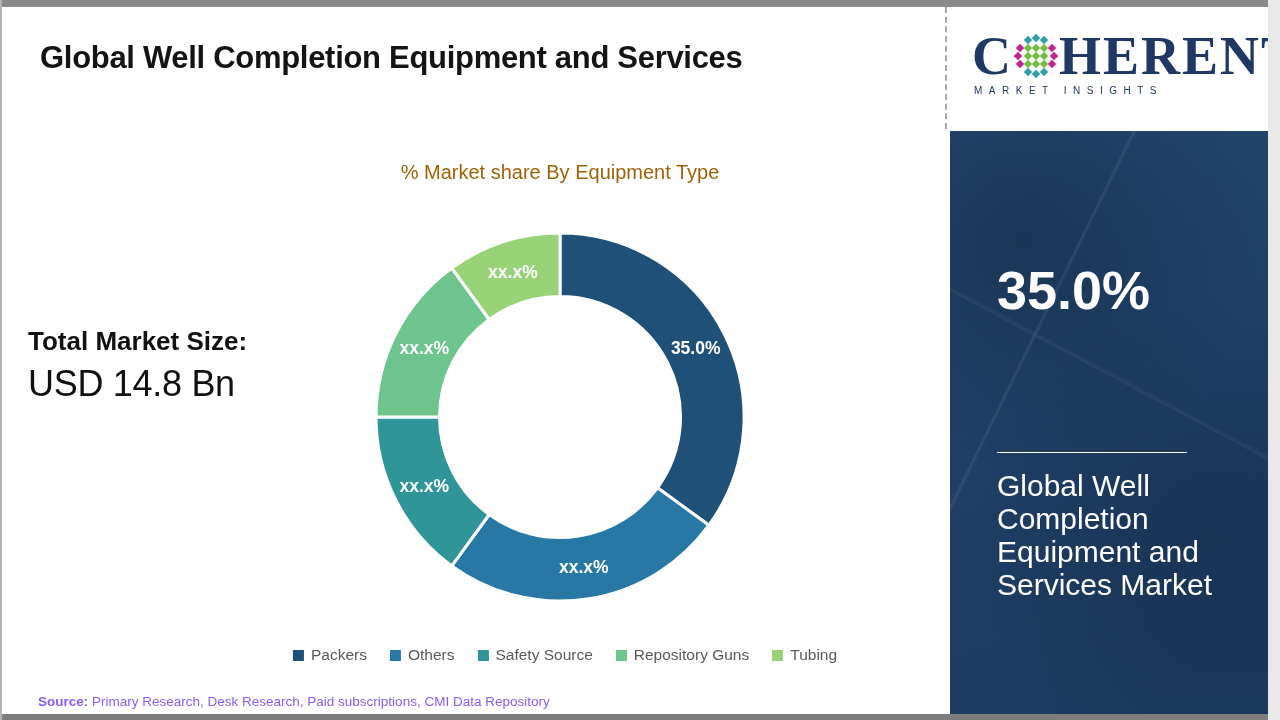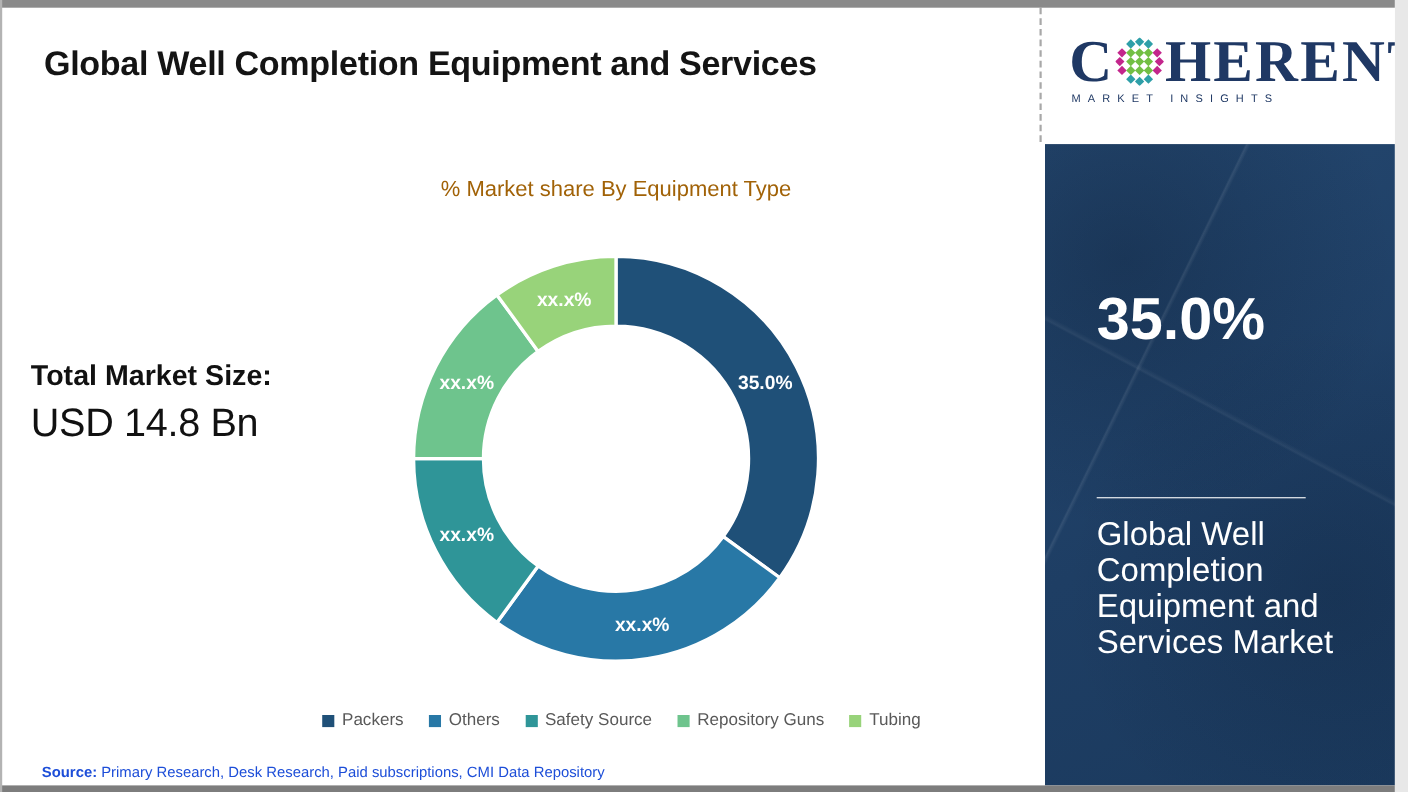--- a/index.html
+++ b/index.html
@@ -38,21 +38,21 @@
   
   .legend{
     position:absolute;left:565px;top:646px;transform:translateX(-50%);
     display:flex;align-items:center;gap:23px;white-space:nowrap;
   }
   .legend-item{display:flex;align-items:center;gap:7px;}
   .swatch{width:11px;height:11px;display:inline-block;}
   .legend-label{font-size:15.5px;color:#595959;}
 
   
-  .source{position:absolute;left:38px;top:694px;font-size:13.5px;color:#1d4ed8;}
+  .source{position:absolute;left:38px;top:694px;font-size:13.5px;color:#8b5cf6;}
   .source b{font-weight:bold;}
 
   
   .dashed-divider{
     position:absolute;left:945px;top:7px;height:122px;width:0;
     border-left:2px dashed #a8a8a8;
   }
 
   
   .logo-panel{position:absolute;left:948px;top:7px;width:330px;height:124px;background:#ffffff;}

